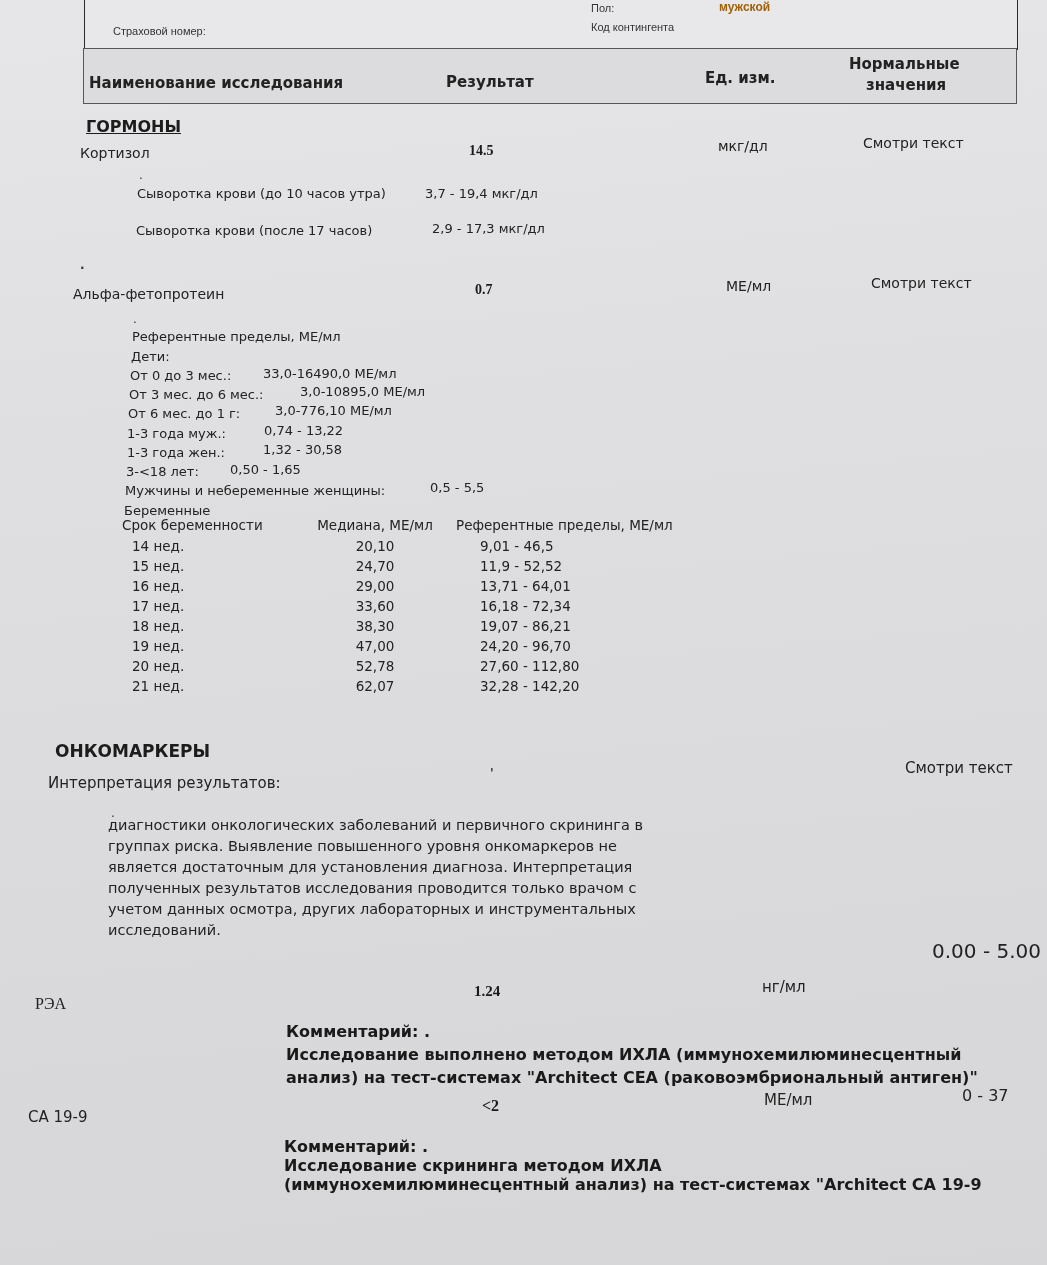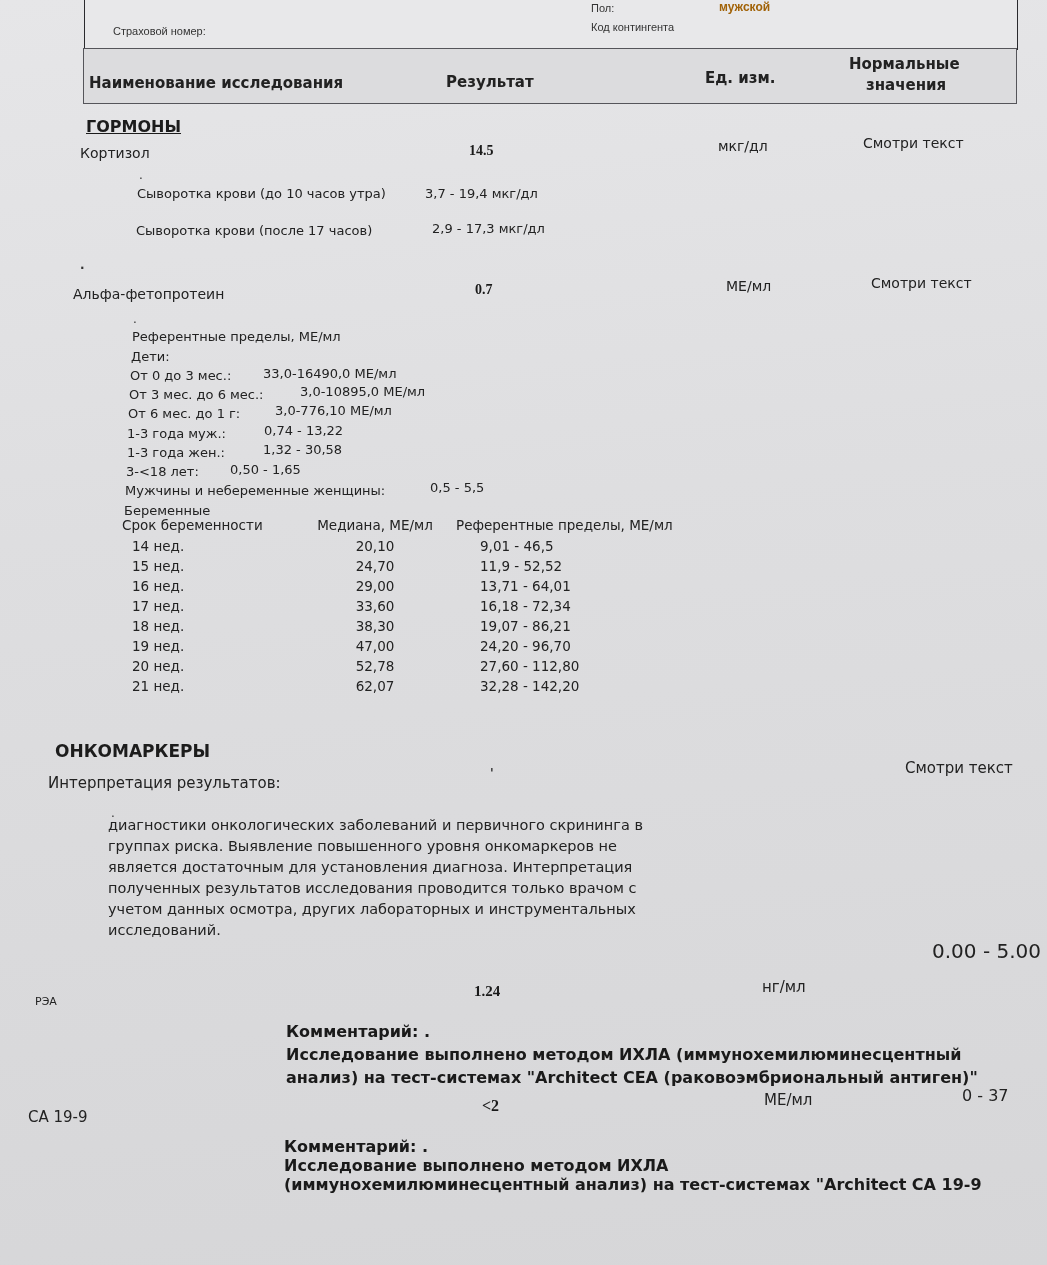--- a/index.html
+++ b/index.html
@@ -173,28 +173,28 @@
   <span class="abs dot" style="left:111px; top:806px;">.</span>
   <div class="abs para" style="left:108px; top:815px;">
     <div>диагностики онкологических заболеваний и первичного скрининга в</div>
     <div>группах риска. Выявление повышенного уровня онкомаркеров не</div>
     <div>является достаточным для установления диагноза. Интерпретация</div>
     <div>полученных результатов исследования проводится только врачом с</div>
     <div>учетом данных осмотра, других лабораторных и инструментальных</div>
     <div>исследований.</div>
   </div>
 
-  <span class="abs row-name" style="left:35px; top:995px; font-size:11px;">РЭА</span>
+  <span class="abs row-name" style="left:35px; top:995px; font-size:16px;font-family:Liberation Serif, serif;">РЭА</span>
   <span class="abs row-result" style="left:474px; top:983px; font-size:15px;">1.24</span>
   <span class="abs row-unit" style="left:762px; top:978px; font-size:15px;">нг/мл</span>
   <span class="abs row-unit" style="left:932px; top:924px; font-size:20px;margin-top:15px;">0.00 - 5.00</span>
   <span class="abs comment" style="left:286px; top:1022px;">Комментарий: .</span>
   <span class="abs comment" style="left:286px; top:1045px;">Исследование выполнено методом ИХЛА (иммунохемилюминесцентный</span>
   <span class="abs comment" style="left:286px; top:1068px;">анализ) на тест-системах "Architect CEA (раковоэмбриональный антиген)"</span>
 
   <span class="abs row-name" style="left:28px; top:1108px; font-size:15px;">CA 19-9</span>
   <span class="abs row-result" style="left:482px; top:1097px; font-size:16px;">&lt;2</span>
   <span class="abs row-unit" style="left:764px; top:1091px; font-size:15px;">МЕ/мл</span>
   <span class="abs row-unit" style="left:962px; top:1086px; font-size:16px;">0 - 37</span>
   <span class="abs comment" style="left:284px; top:1137px;">Комментарий: .</span>
-  <span class="abs comment" style="left:284px; top:1156px;">Исследование выполнено методом ИХЛА</span>
+  <span class="abs comment" style="left:284px; top:1156px;">Исследование скрининга методом ИХЛА</span>
   <span class="abs comment" style="left:284px; top:1175px;">(иммунохемилюминесцентный анализ) на тест-системах "Architect CA 19-9</span>
 </div>
 
 </body></html>

